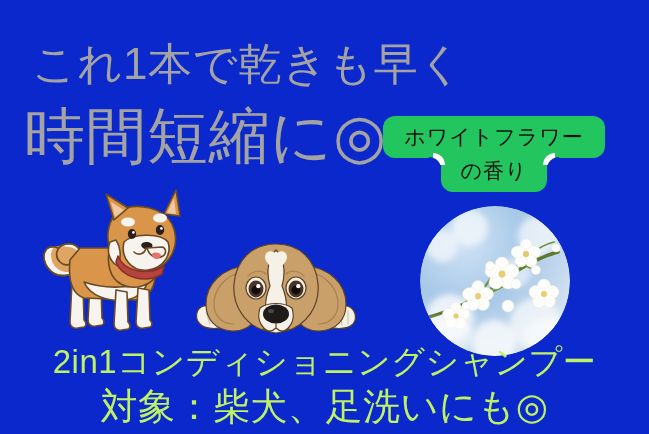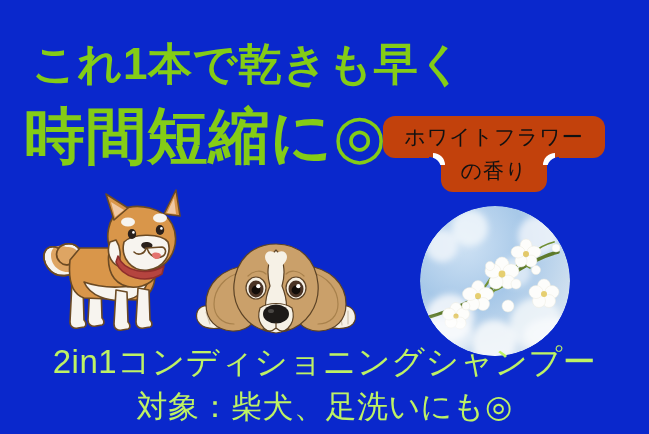--- a/index.html
+++ b/index.html
@@ -13,23 +13,23 @@
     height: 434px;
     overflow: hidden;
     background: #0a28cc;
     font-family: "Liberation Sans", "DejaVu Sans", sans-serif;
     -webkit-font-smoothing: antialiased;
   }
 
   
   .headline {
     position: absolute;
-    color: #84cc16;
+    color: #a3a3a3;
     font-family: "Liberation Sans", "DejaVu Sans", sans-serif;
-    font-weight: 700;
+    font-weight: 400;
     white-space: nowrap;
     letter-spacing: 0.5px;
   }
   #headline-line-1 {
     left: 32px;
     top: 38px;
     font-size: 44px;
     line-height: 52px;
   }
   #headline-line-2 {
@@ -43,21 +43,21 @@
   #scent-badge {
     position: absolute;
     left: 383px;
     top: 116px;
     width: 222px;
     display: flex;
     flex-direction: column;
     align-items: center;
   }
   .badge-line {
-    background: #c2410c;
+    background: #22c55e;
     color: #111111;
     font-family: "Liberation Serif", "DejaVu Serif", serif;
     font-size: 21px;
     line-height: 21px;
     letter-spacing: 1px;
     white-space: nowrap;
     display: block;
     text-align: center;
   }
   #badge-line-1 {
@@ -131,21 +131,21 @@
   }
   #footer-line-1 {
     top: 342px;
     left: 0;
     font-size: 33px;
     line-height: 40px;
   }
   #footer-line-2 {
     top: 388px;
     left: 0;
-    font-size: 31px;
+    font-size: 37px;
     line-height: 38px;
   }
 </style>
 </head>
 <body>
 
 <div id="banner">
 
   <div class="headline" id="headline-line-1">これ1本で乾きも早く</div>
   <div class="headline" id="headline-line-2">時間短縮に◎</div>

